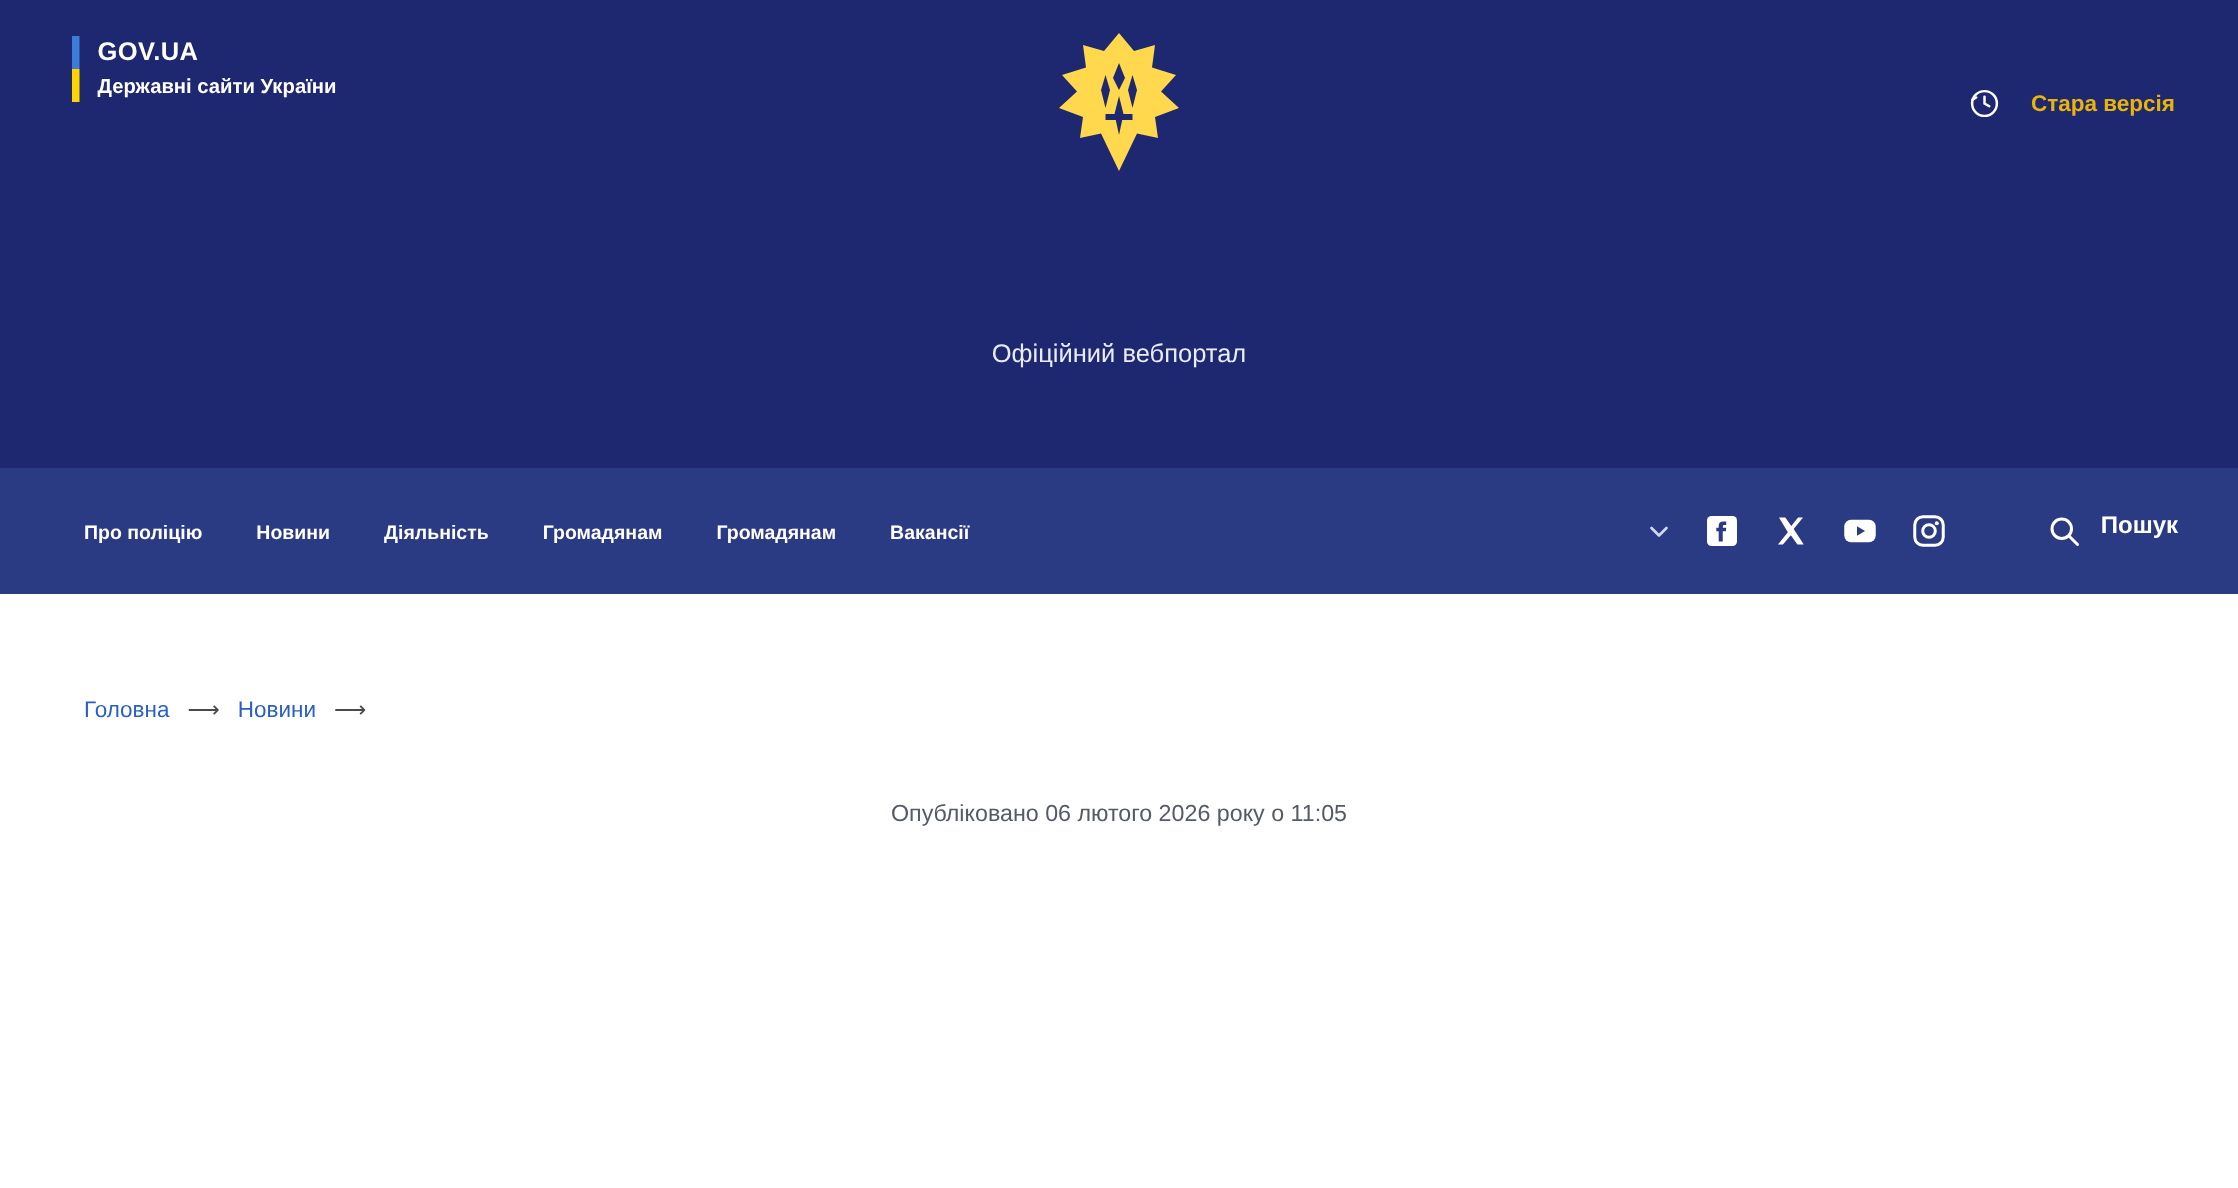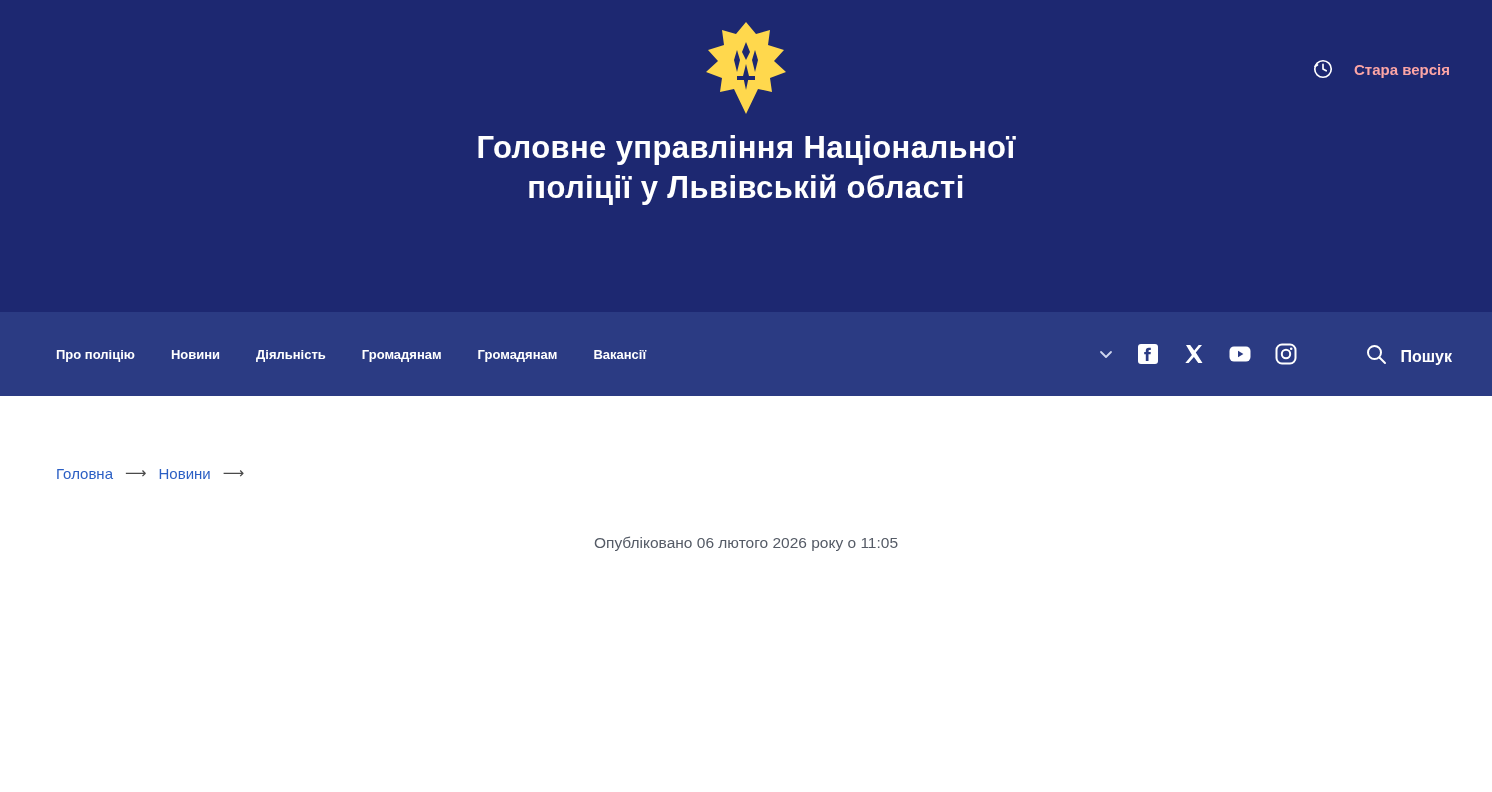--- a/index.html
+++ b/index.html
@@ -61,21 +61,21 @@
     height: 96px;
   }
 
   .old-version {
     position: absolute;
     right: 42px;
     top: 58px;
     display: flex;
     align-items: center;
     gap: 20px;
-    color: #fca5a5;
+    color: #eab308;
     font-size: 15px;
     font-weight: bold;
     cursor: pointer;
   }
   .clock-icon { width: 22px; height: 22px; }
 
   .site-title {
     position: absolute;
     top: 128px;
     width: 100%;
@@ -125,21 +125,21 @@
     align-items: center;
     gap: 22px;
   }
   .chev {
     width: 16px; height: 16px;
     cursor: pointer;
   }
   .social { width: 24px; height: 24px; cursor: pointer; }
   .search-box {
     display: flex;
-    align-items: flex-end;
+    align-items: flex-start;
     gap: 12px;
     margin-left: 44px;
     cursor: pointer;
   }
   .search-label {
     color: #ffffff;
     font-size: 16px;
     font-weight: bold;
   }
 
@@ -178,20 +178,30 @@
   .article-date {
     color: #555b66;
     font-size: 15.5px;
   }
 </style>
 </head>
 <body>
 
 <div class="top-banner">
 
+  <div class="gov-block">
+    <div class="gov-flag">
+      <div class="blue"></div>
+        <div class="yellow"></div>
+    </div>
+    <div class="gov-text">
+      <span class="gov-title">GOV.UA</span>
+      <span class="gov-sub">Державні сайти України</span>
+    </div>
+  </div>
 
   <svg class="emblem" viewBox="0 0 84 96">
     <g fill="#ffd84d">
       <path d="M42 2 L52 14 L66 10 L64 25 L80 30 L70 41 L82 52 L66 58 L68 72 L54 69 L42 94 L30 69 L16 72 L18 58 L2 52 L14 41 L4 30 L20 25 L18 10 L32 14 Z"></path>
     </g>
     <g fill="#1d2871">
       <path d="M42 22 L46 32 L42 40 L38 32 Z"></path>
       <path d="M33 30 L36 40 L33 52 L30 40 Z"></path>
       <path d="M51 30 L54 40 L51 52 L48 40 Z"></path>
       <path d="M42 44 L45 56 L42 70 L39 56 Z"></path>
@@ -201,24 +211,21 @@
 
   <div class="old-version">
     <svg class="clock-icon" viewBox="0 0 24 24" fill="none" stroke="#ffffff" stroke-width="1.8">
       <circle cx="12" cy="12" r="9"></circle>
       <path d="M12 7 v5 l3.5 2" stroke-linecap="round"></path>
       <path d="M3.2 9.2 L6 7.6" stroke-linecap="round"></path>
     </svg>
     <span>Стара версія</span>
   </div>
 
-  <div class="site-title">
-    <div>Головне управління Національної</div>
-    <div>поліції у Львівській області</div>
-  </div>
+  <div class="site-sub">Офіційний вебпортал</div>
 </div>
 
 <div class="navbar">
   <div class="nav-items">
     <span class="nav-item">Про поліцію</span>
     <span class="nav-item">Новини</span>
     <span class="nav-item">Діяльність</span>
     <span class="nav-item">Громадянам</span>
     <span class="nav-item">Громадянам</span>
     <span class="nav-item">Вакансії</span>

